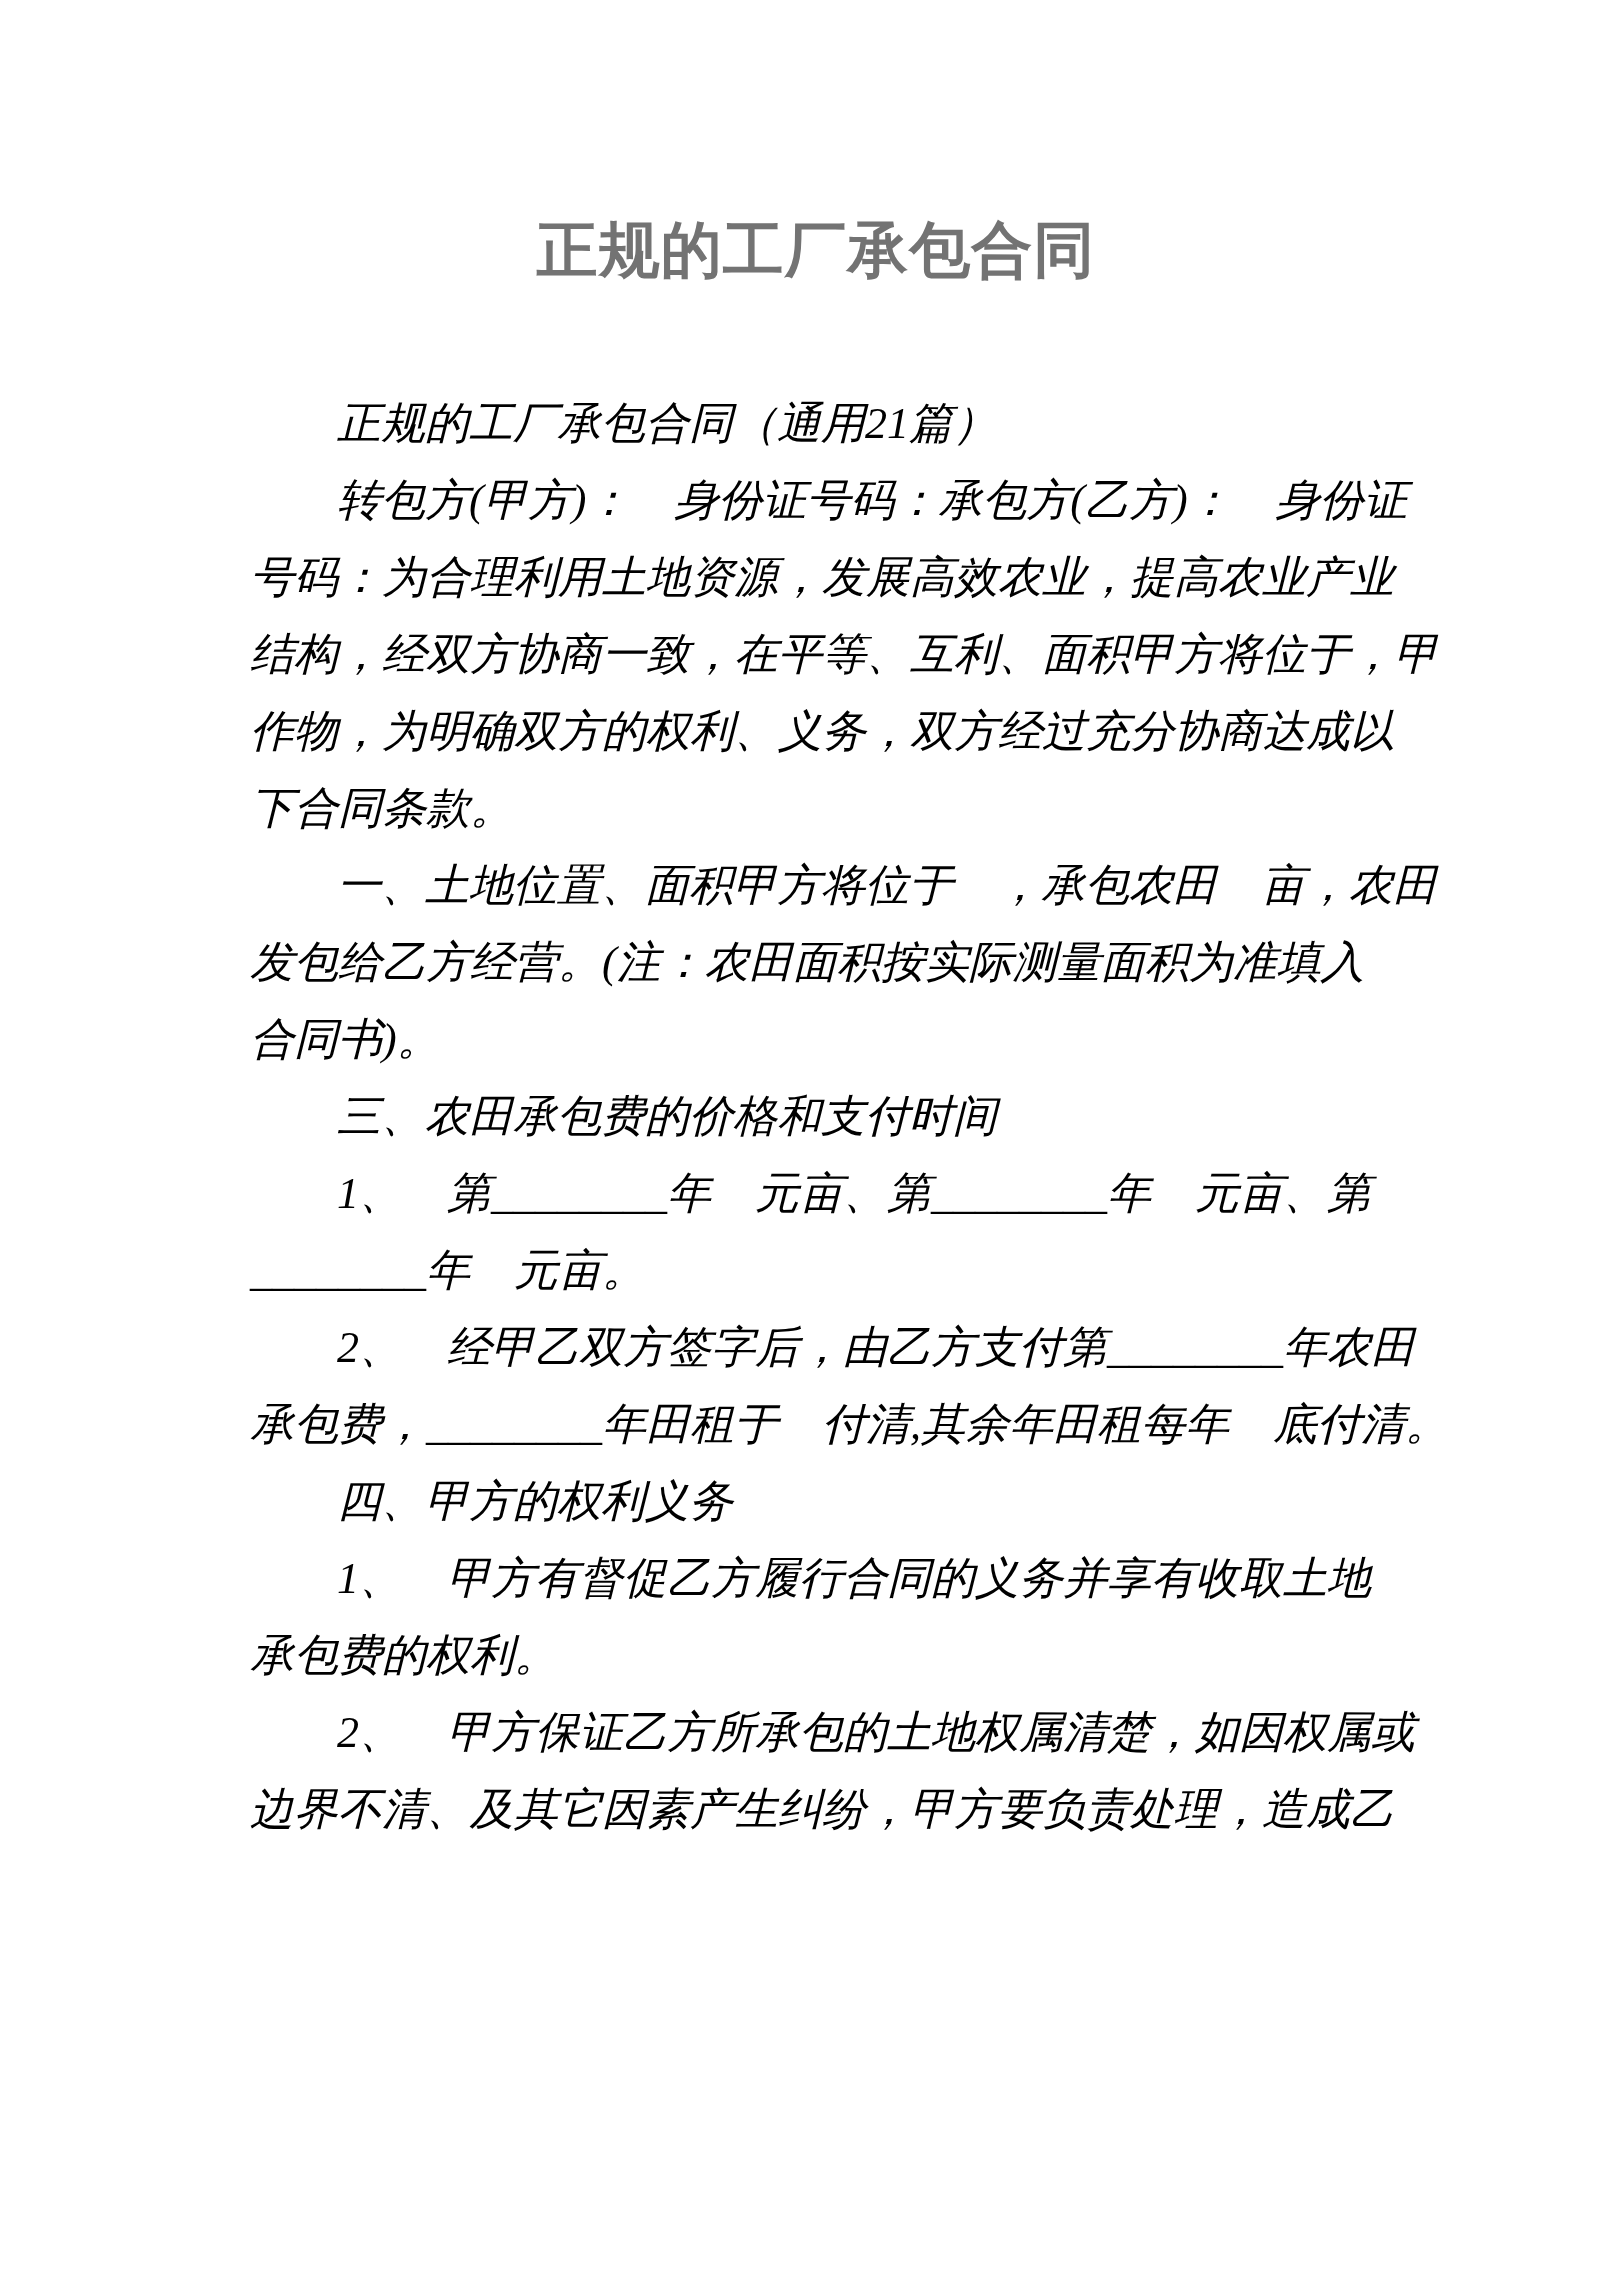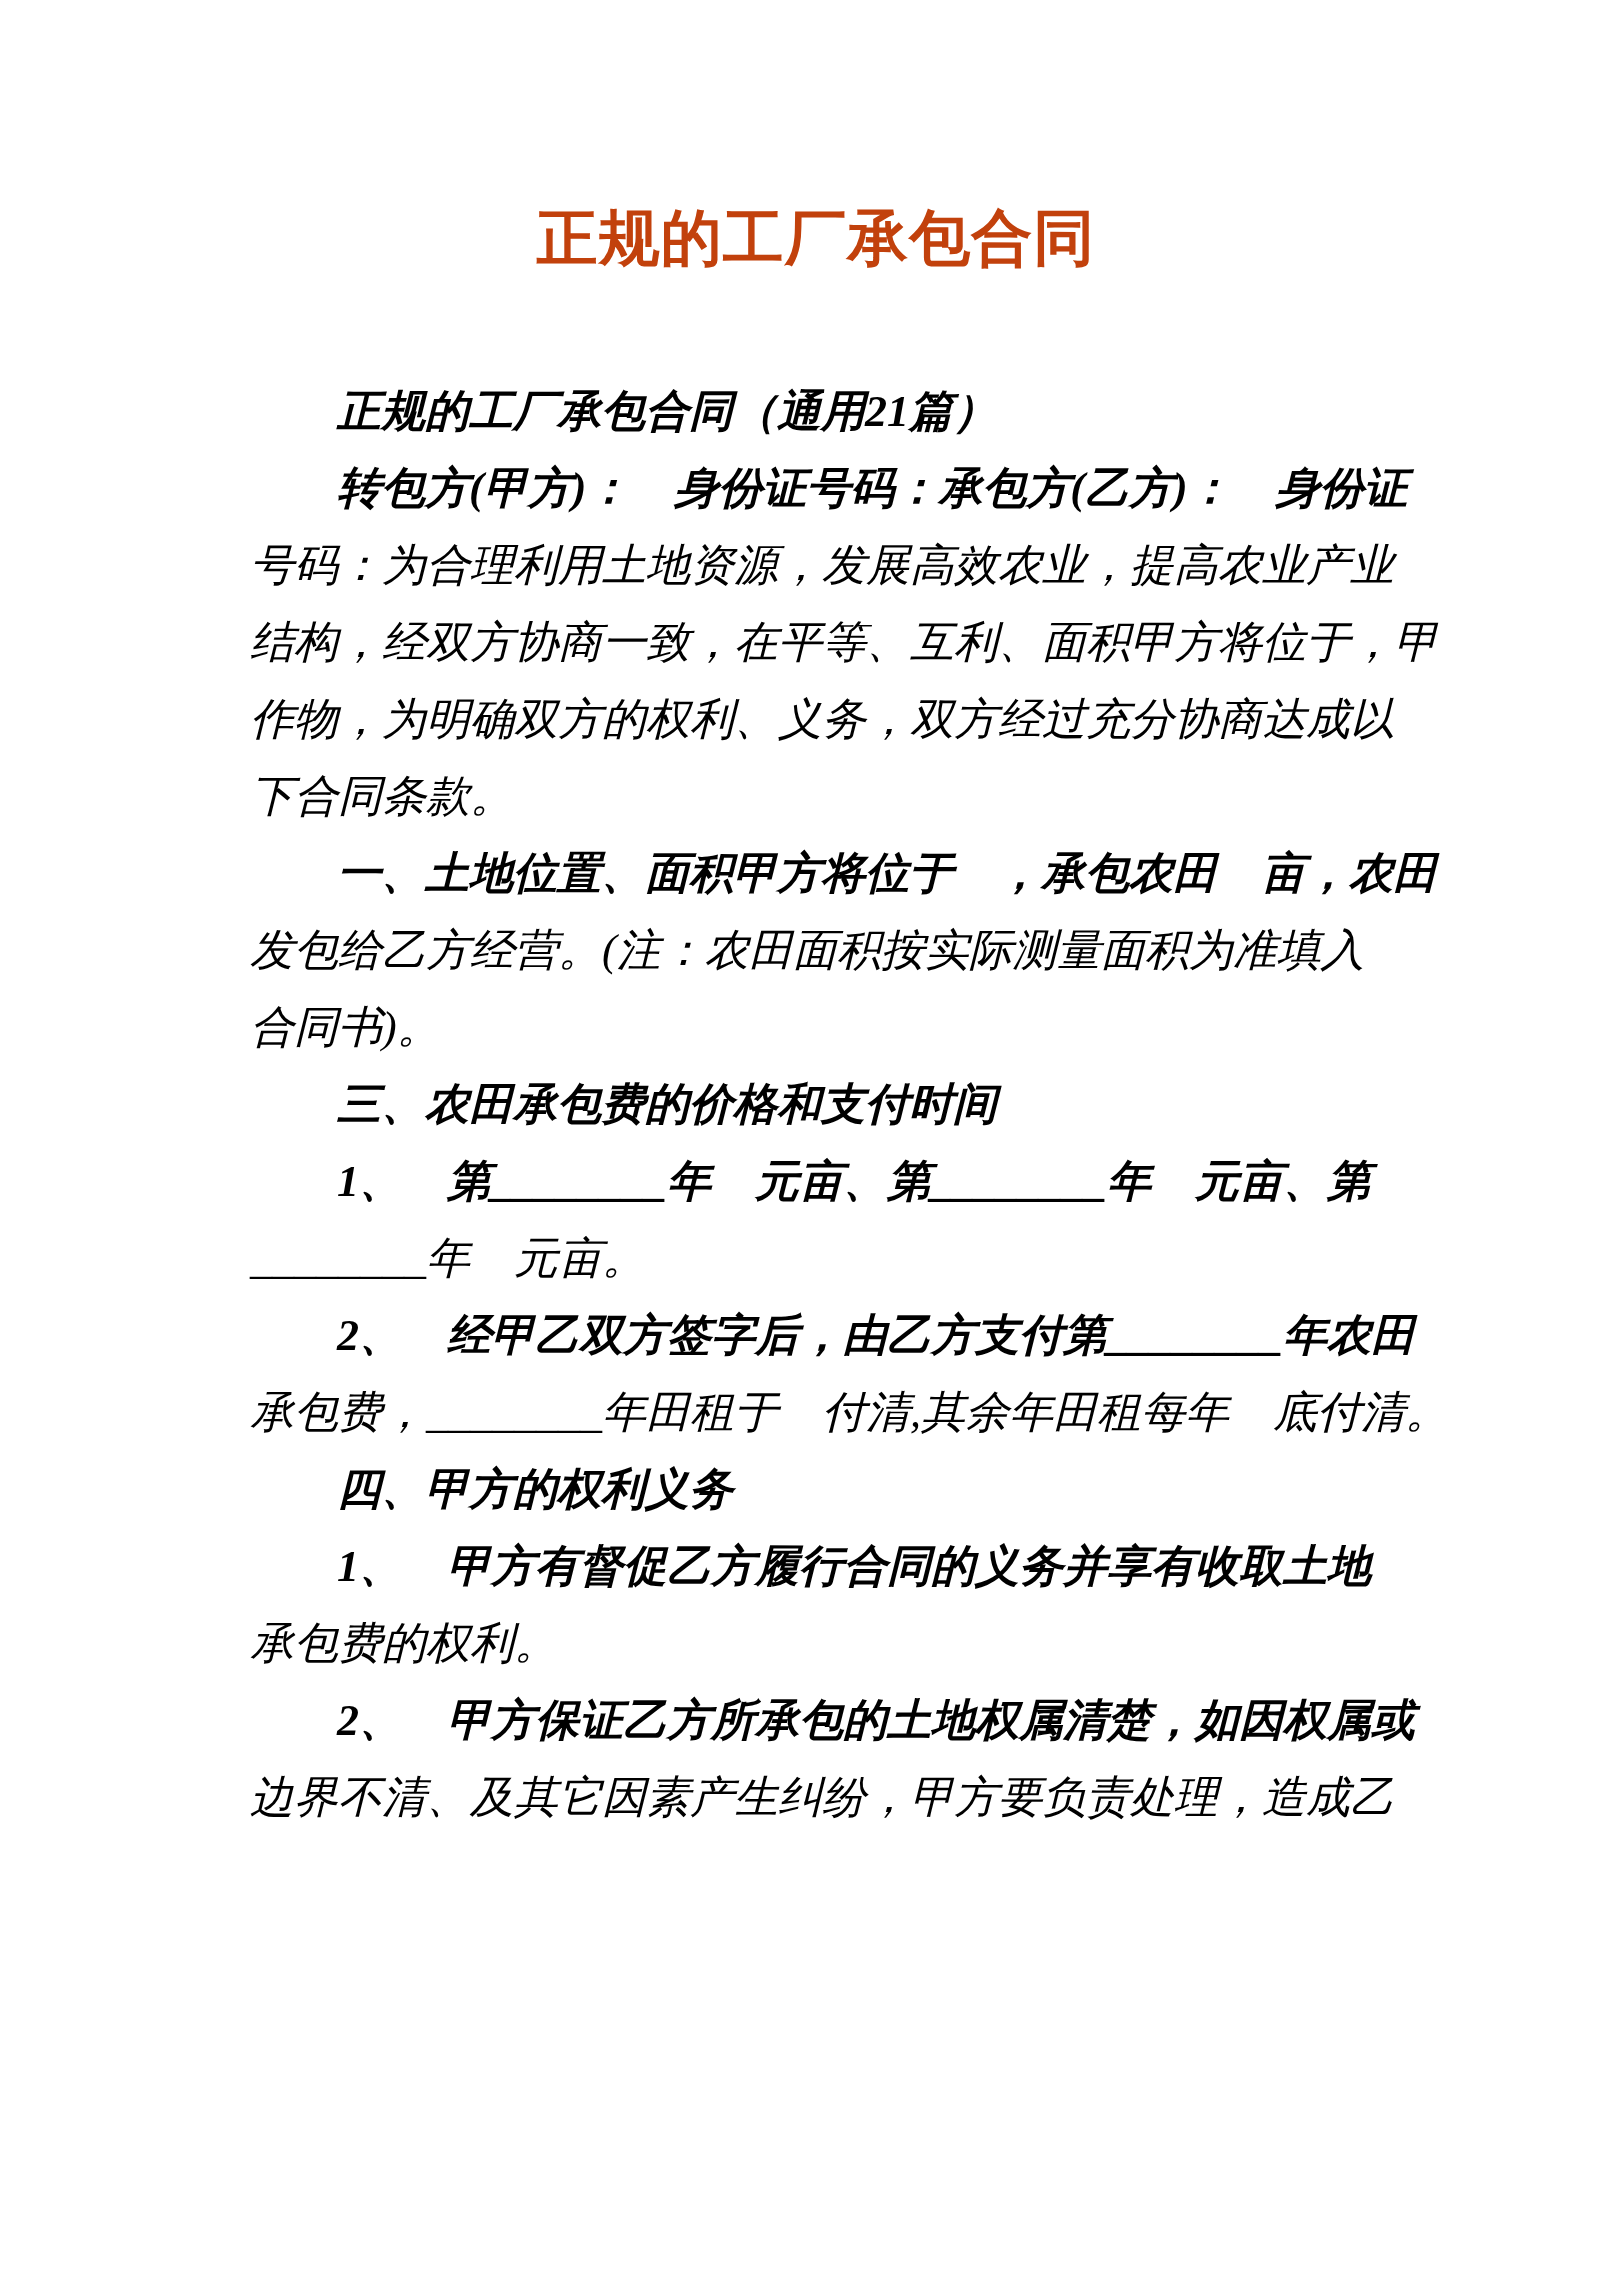--- a/index.html
+++ b/index.html
@@ -13,46 +13,45 @@
     overflow: hidden;
   }
   .doc {
     box-sizing: border-box;
     width: 1623px;
     height: 2295px;
     padding: 208px 241px 0 250px;
     background: #ffffff;
   }
   .title {
-    margin: 0;
+    margin: 12px;
     text-align: center;
     font-family: "Liberation Serif", "DejaVu Serif", serif;
     font-weight: 700;
     font-size: 61px;
     line-height: 62px;
     letter-spacing: 1.1px;
-    color: #c2410c;
+    color: #737373;
   }
   .body-text {
     margin-top: 103px;
     font-family: "Liberation Serif", "DejaVu Serif", serif;
     font-style: italic;
     font-weight: 400;
     font-size: 44px;
     line-height: 77px;
     color: #000000;
   }
   .line {
     height: 77px;
     white-space: pre;
     overflow: visible;
   }
   .line.indent {
     padding-left: 87px;
-    font-weight: bold;
   }
 </style>
 </head>
 <body>
 
 <div class="doc">
   <h1 class="title">正规的工厂承包合同</h1>
   <div class="body-text">
       <div class="line indent">正规的工厂承包合同（通用21篇）</div>
       <div class="line indent">转包方(甲方)：　身份证号码：承包方(乙方)：　身份证</div>

